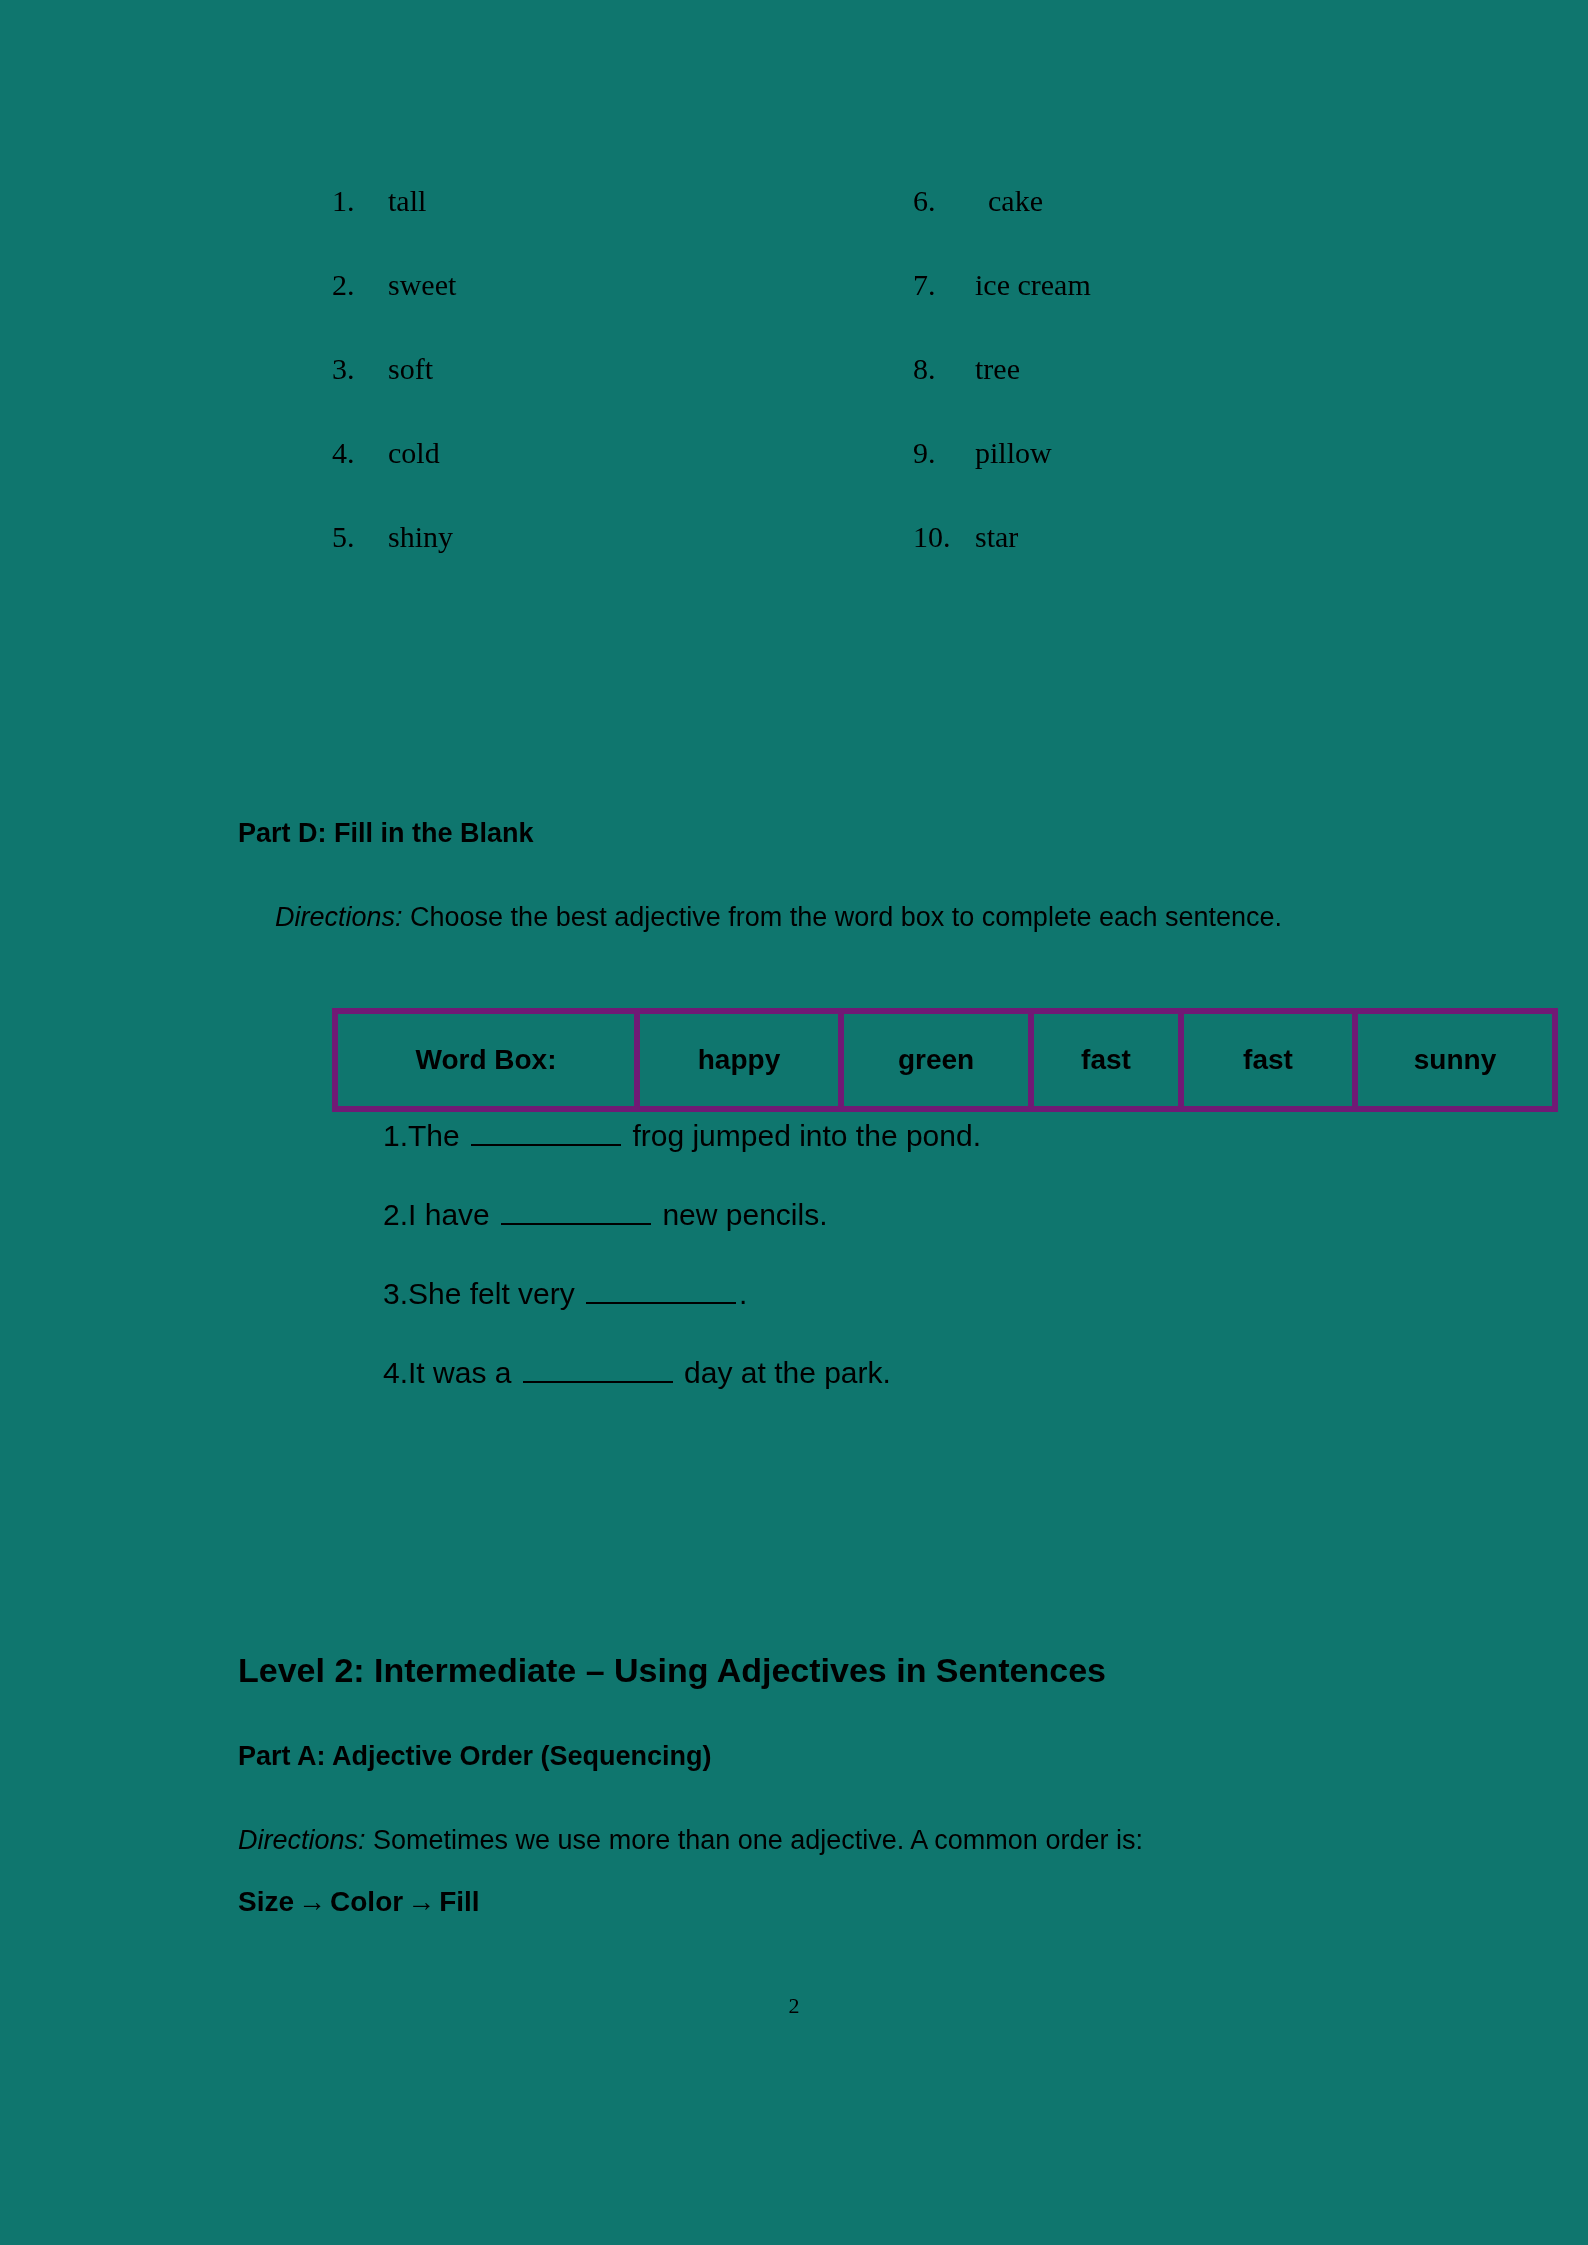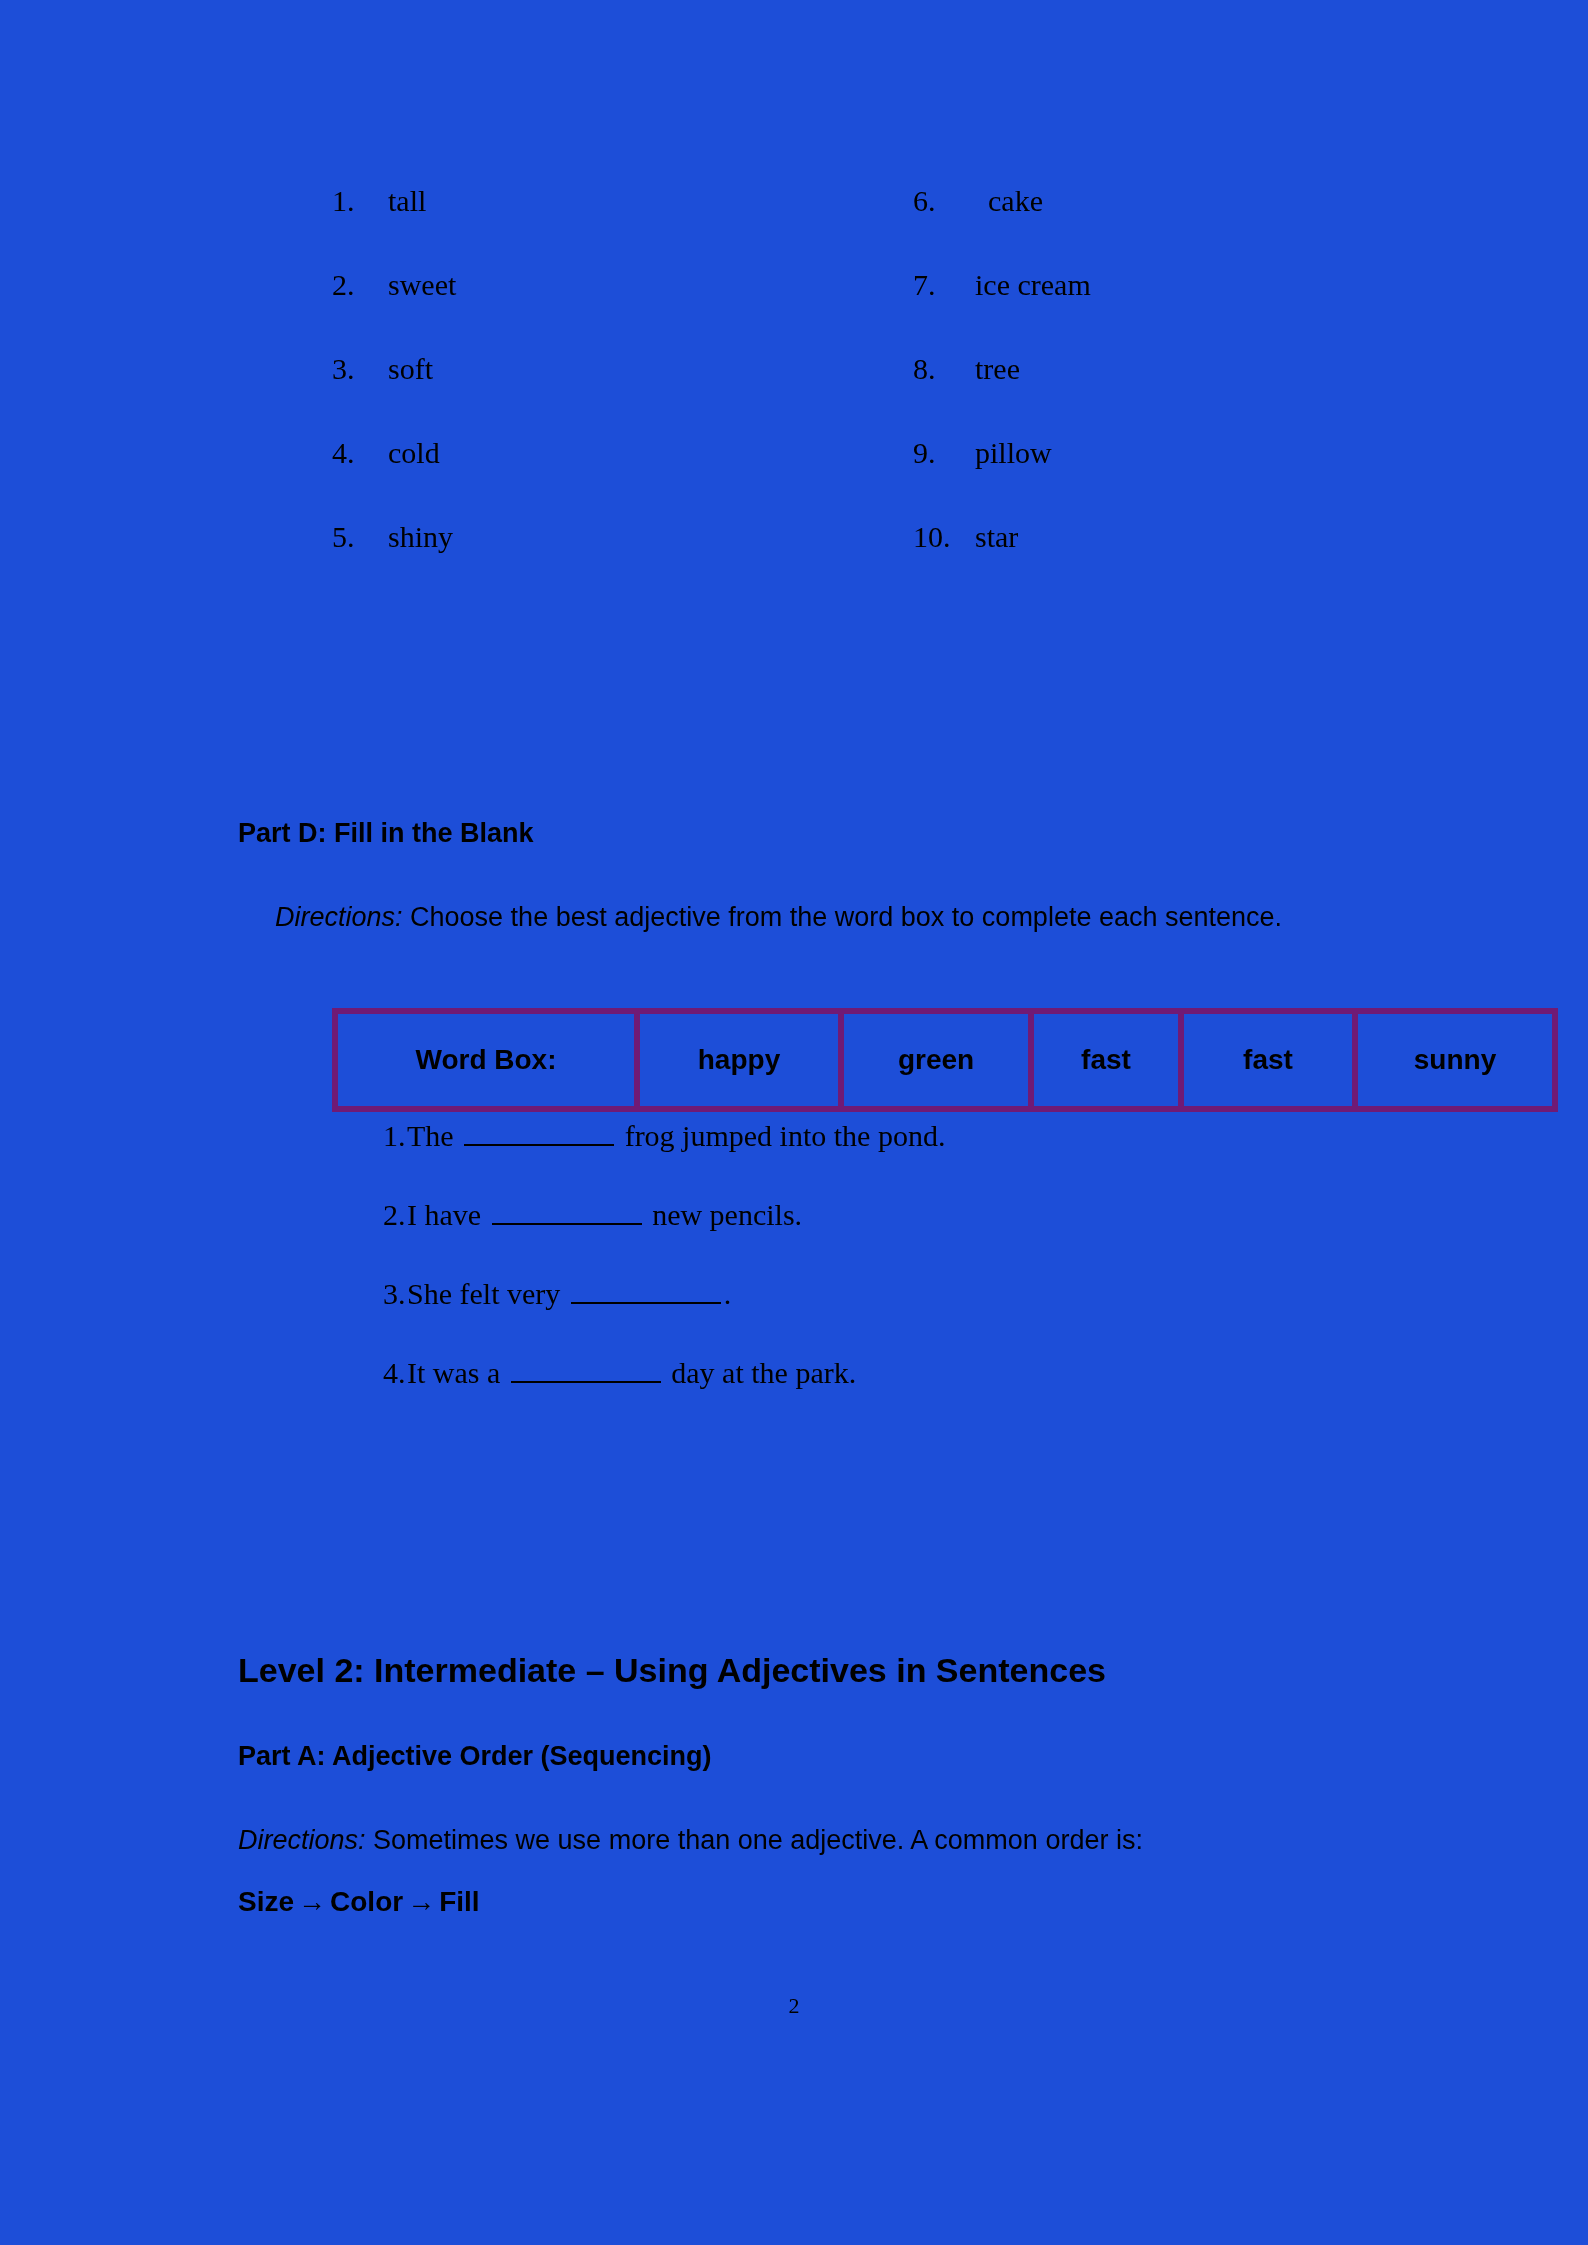--- a/index.html
+++ b/index.html
@@ -12,21 +12,21 @@
     height: 2245px;
     position: relative;
     font-family: "Liberation Serif", "DejaVu Serif", serif;
     color: #000000;
     overflow: hidden;
   }
 
   .page {
     position: absolute;
     inset: 0;
-    background: #1d4ed8;
+    background: #0f766e;
   }
 
   
   .wordlist {
     position: absolute;
     left: 238px;
     top: 186px;
     width: 1120px;
   }
   .wl-row {
@@ -129,21 +129,21 @@
 
   
   .fib {
     position: absolute;
     left: 383px;
     top: 1118px;
     width: 1000px;
   }
   .fib-item {
     height: 79px;
-    font-family: Liberation Serif, serif;
+    font-family: Liberation Sans, sans-serif;
     font-size: 30px;
     line-height: 1;
     white-space: nowrap;
   }
   .fib-num {
     display: inline-block;
     min-width: 24px;
   }
   .blank {
     display: inline-block;

